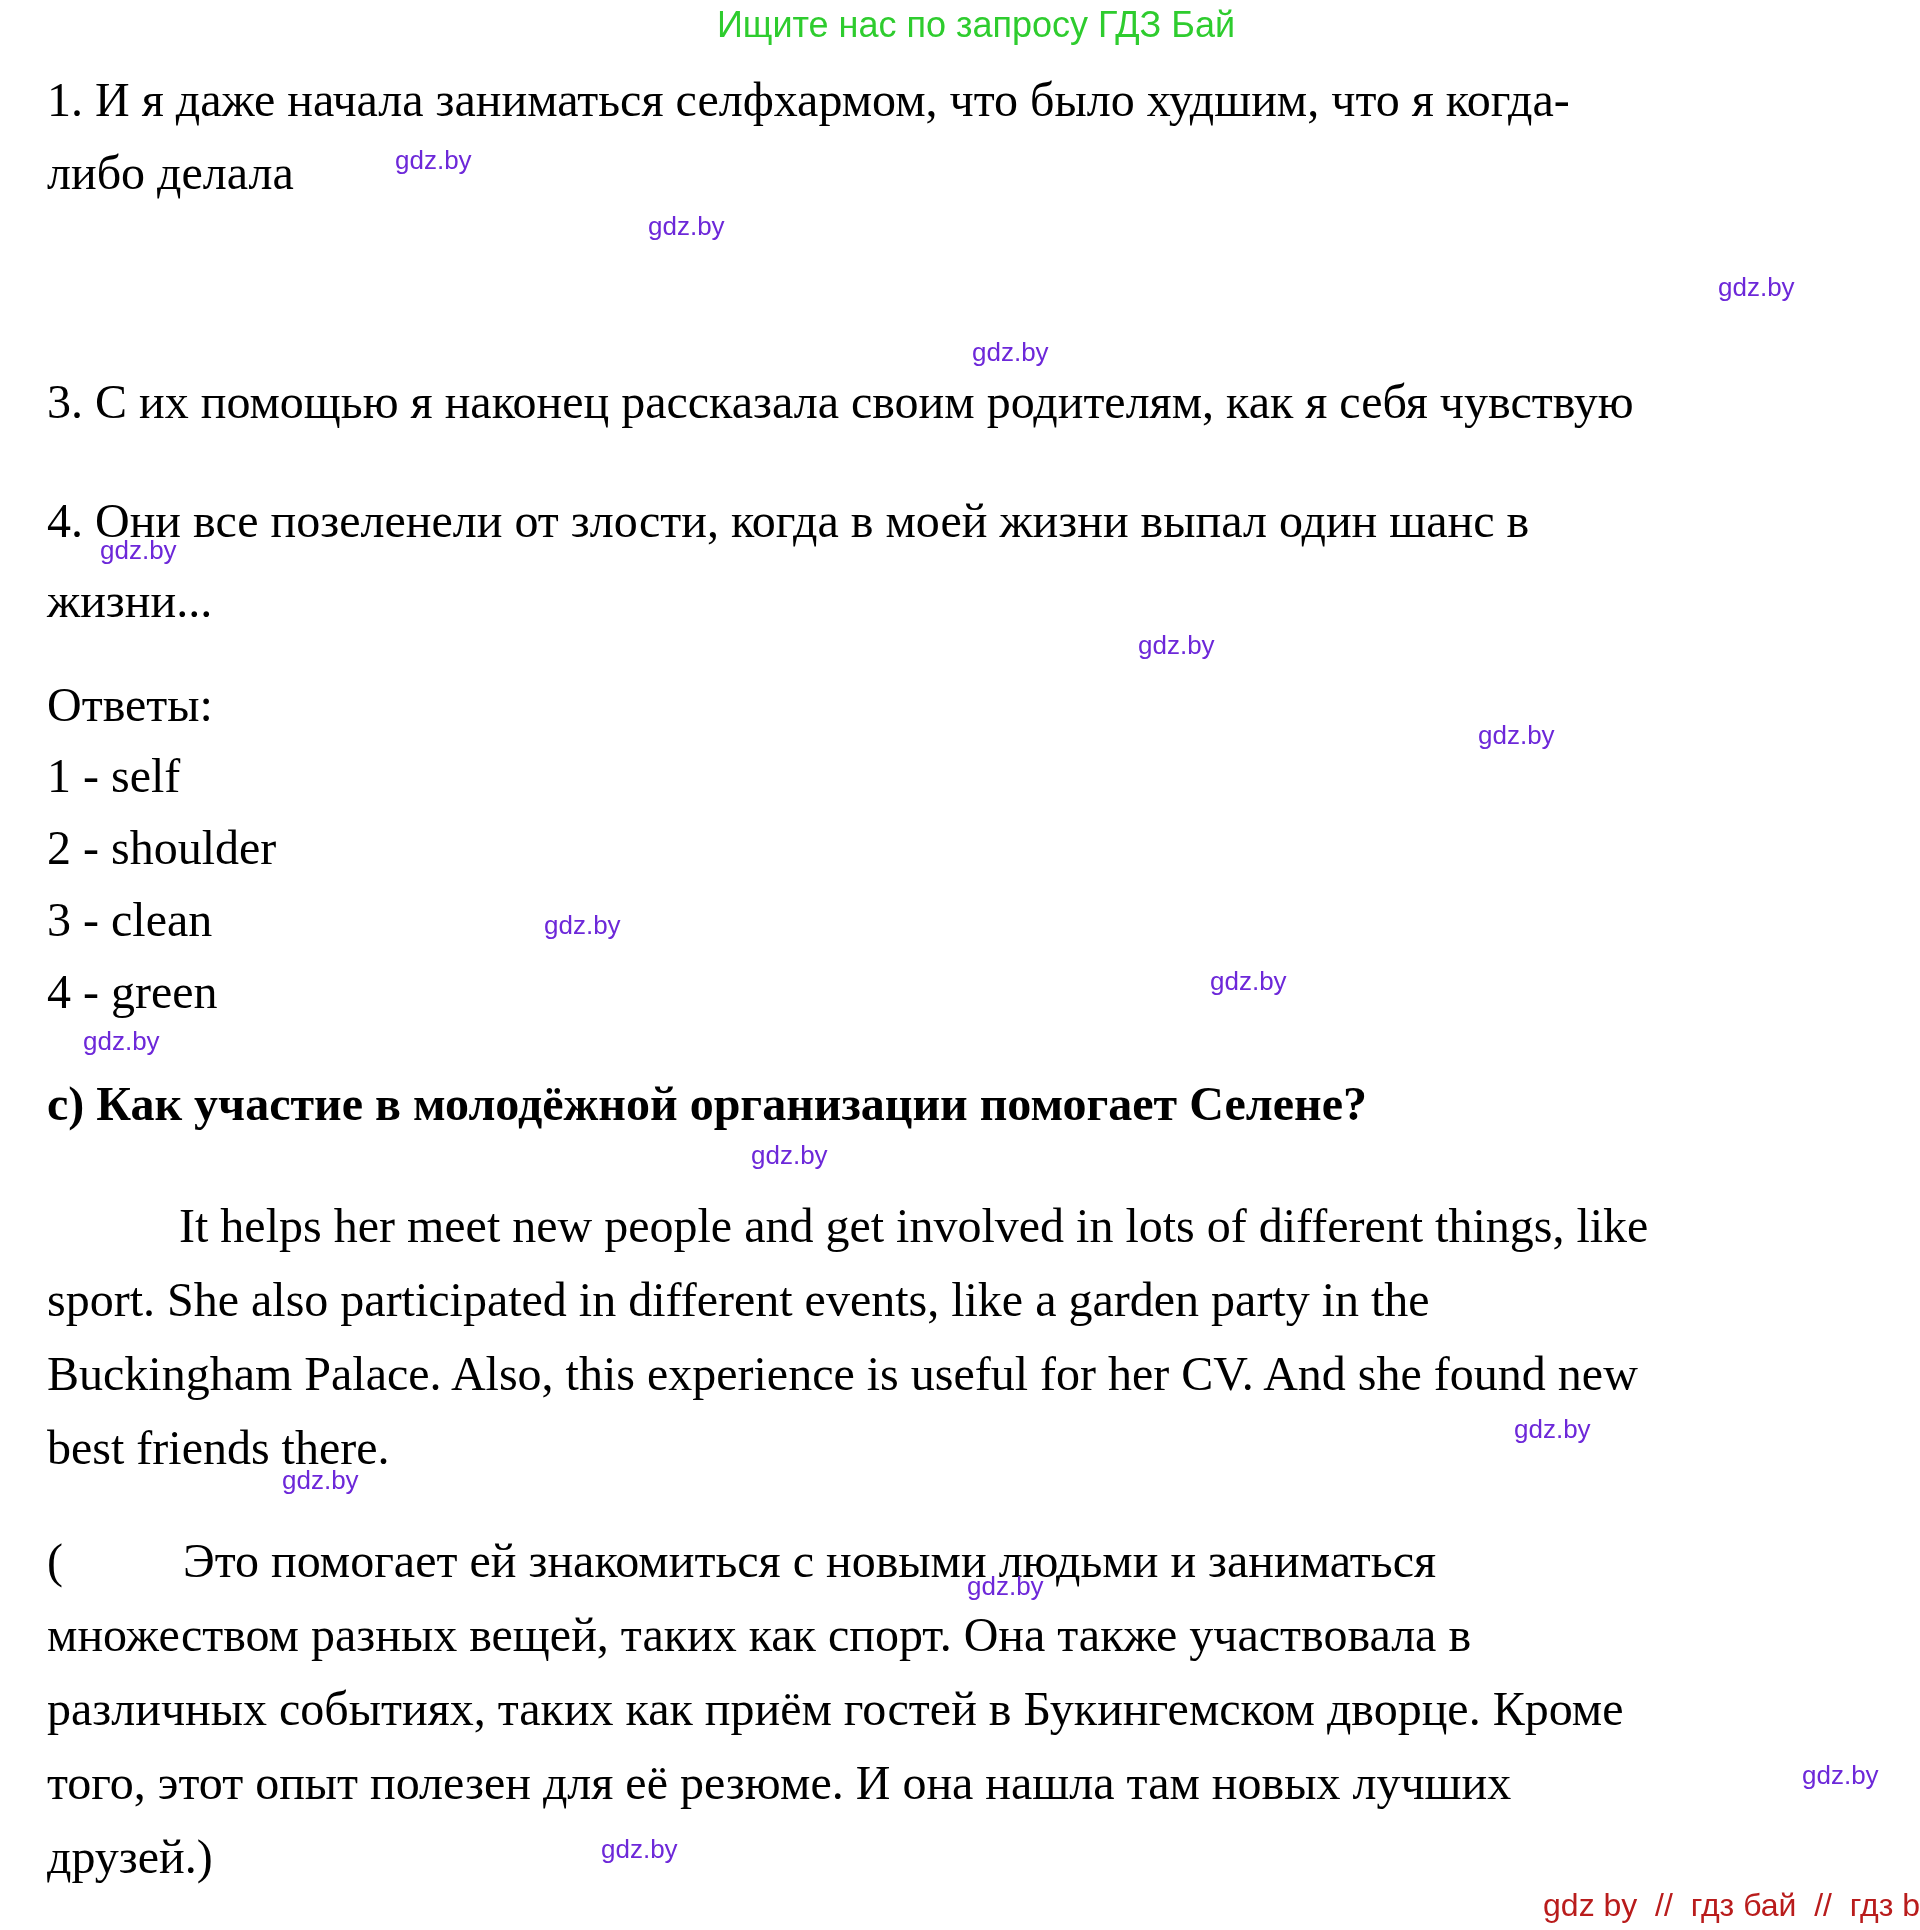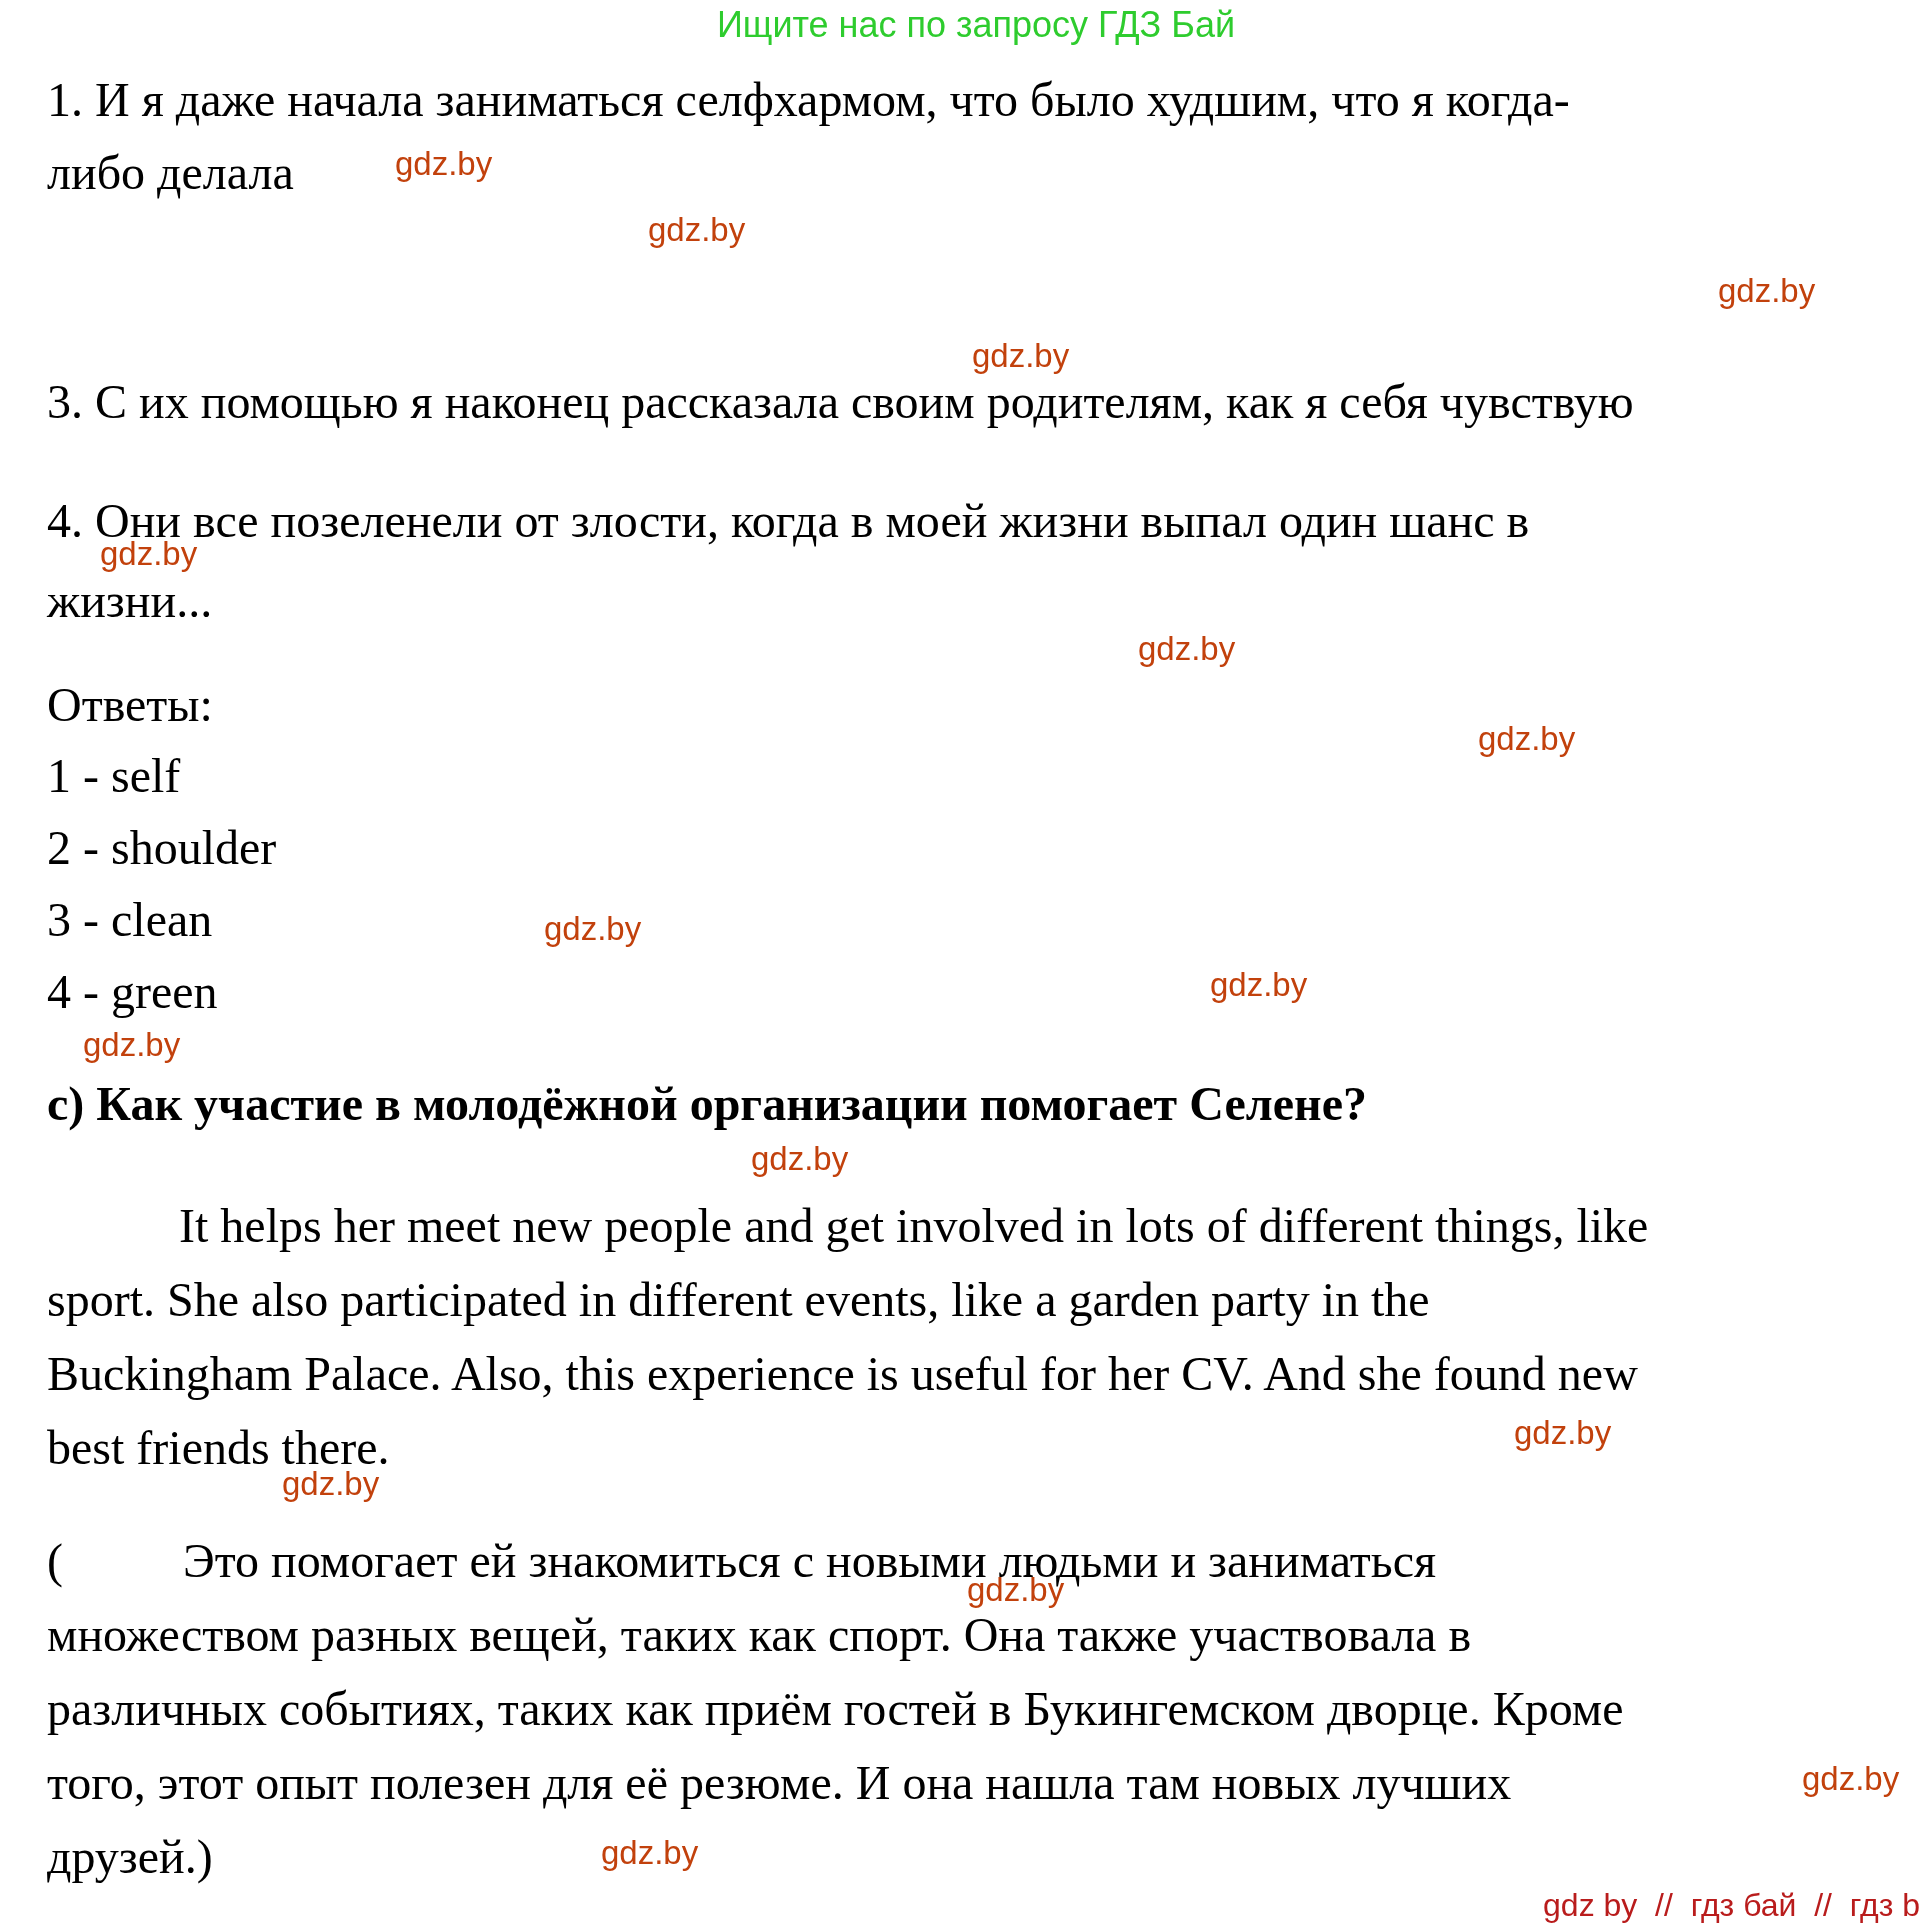--- a/index.html
+++ b/index.html
@@ -29,22 +29,22 @@
     color:#000000;
     white-space:pre;
     letter-spacing:0px;
   }
   .tight{line-height:73px;}
   .wide{line-height:80px;}
   .heading{font-weight:bold;}
   .wm{
     position:absolute;
     font-family:"Liberation Sans", sans-serif;
-    font-size:33px;
-    color:#c2410c;
+    font-size:26px;
+    color:#6d28d9;
     white-space:pre;
   }
   .footer{
     position:absolute;
     top:1887px; left:0; width:100%;
     text-align:right;
     font-family:"Liberation Sans", sans-serif;
     font-size:32px;
     color:#b91c1c;
     white-space:pre;

